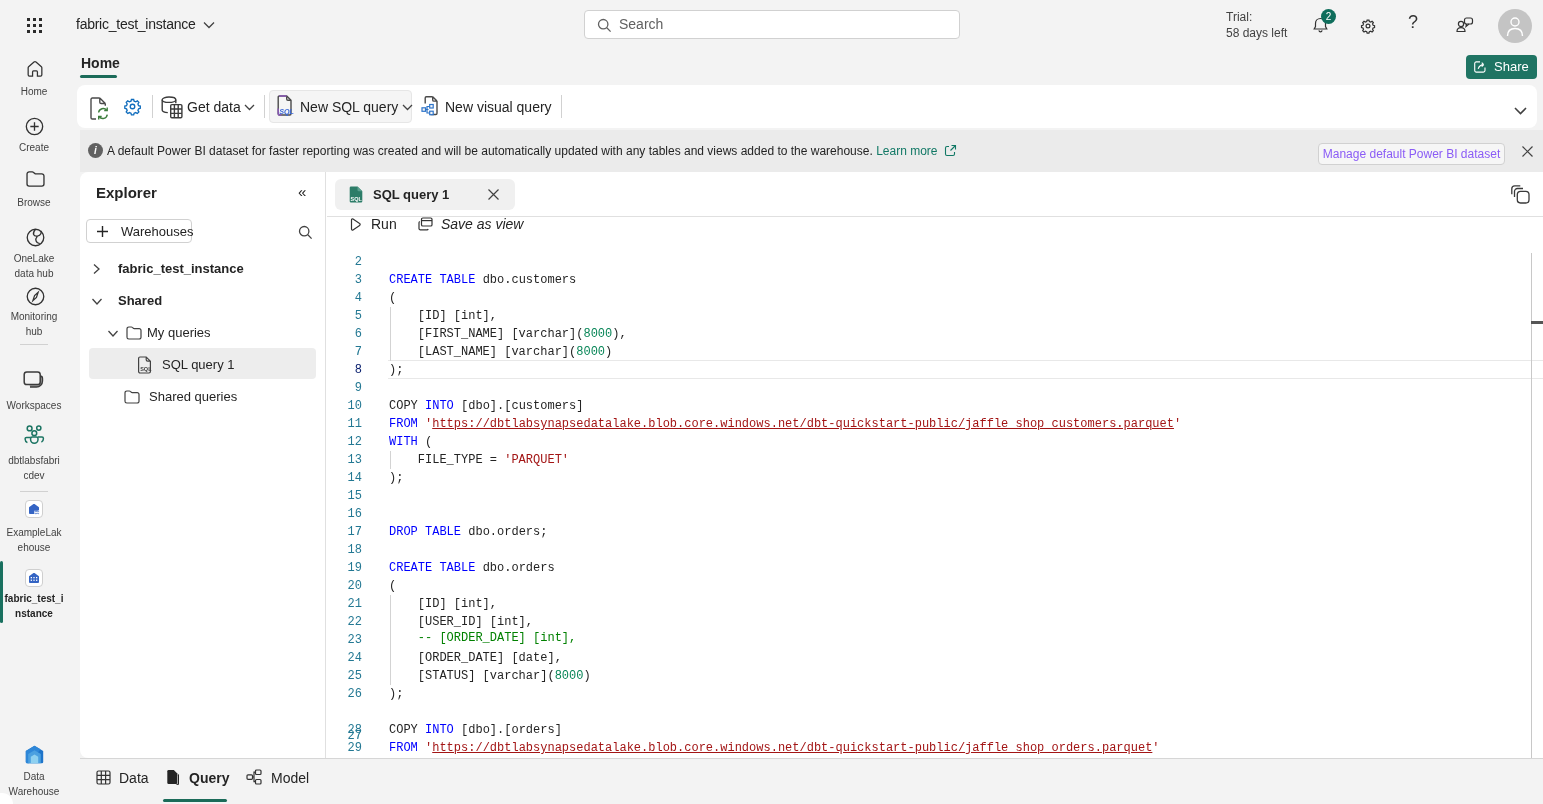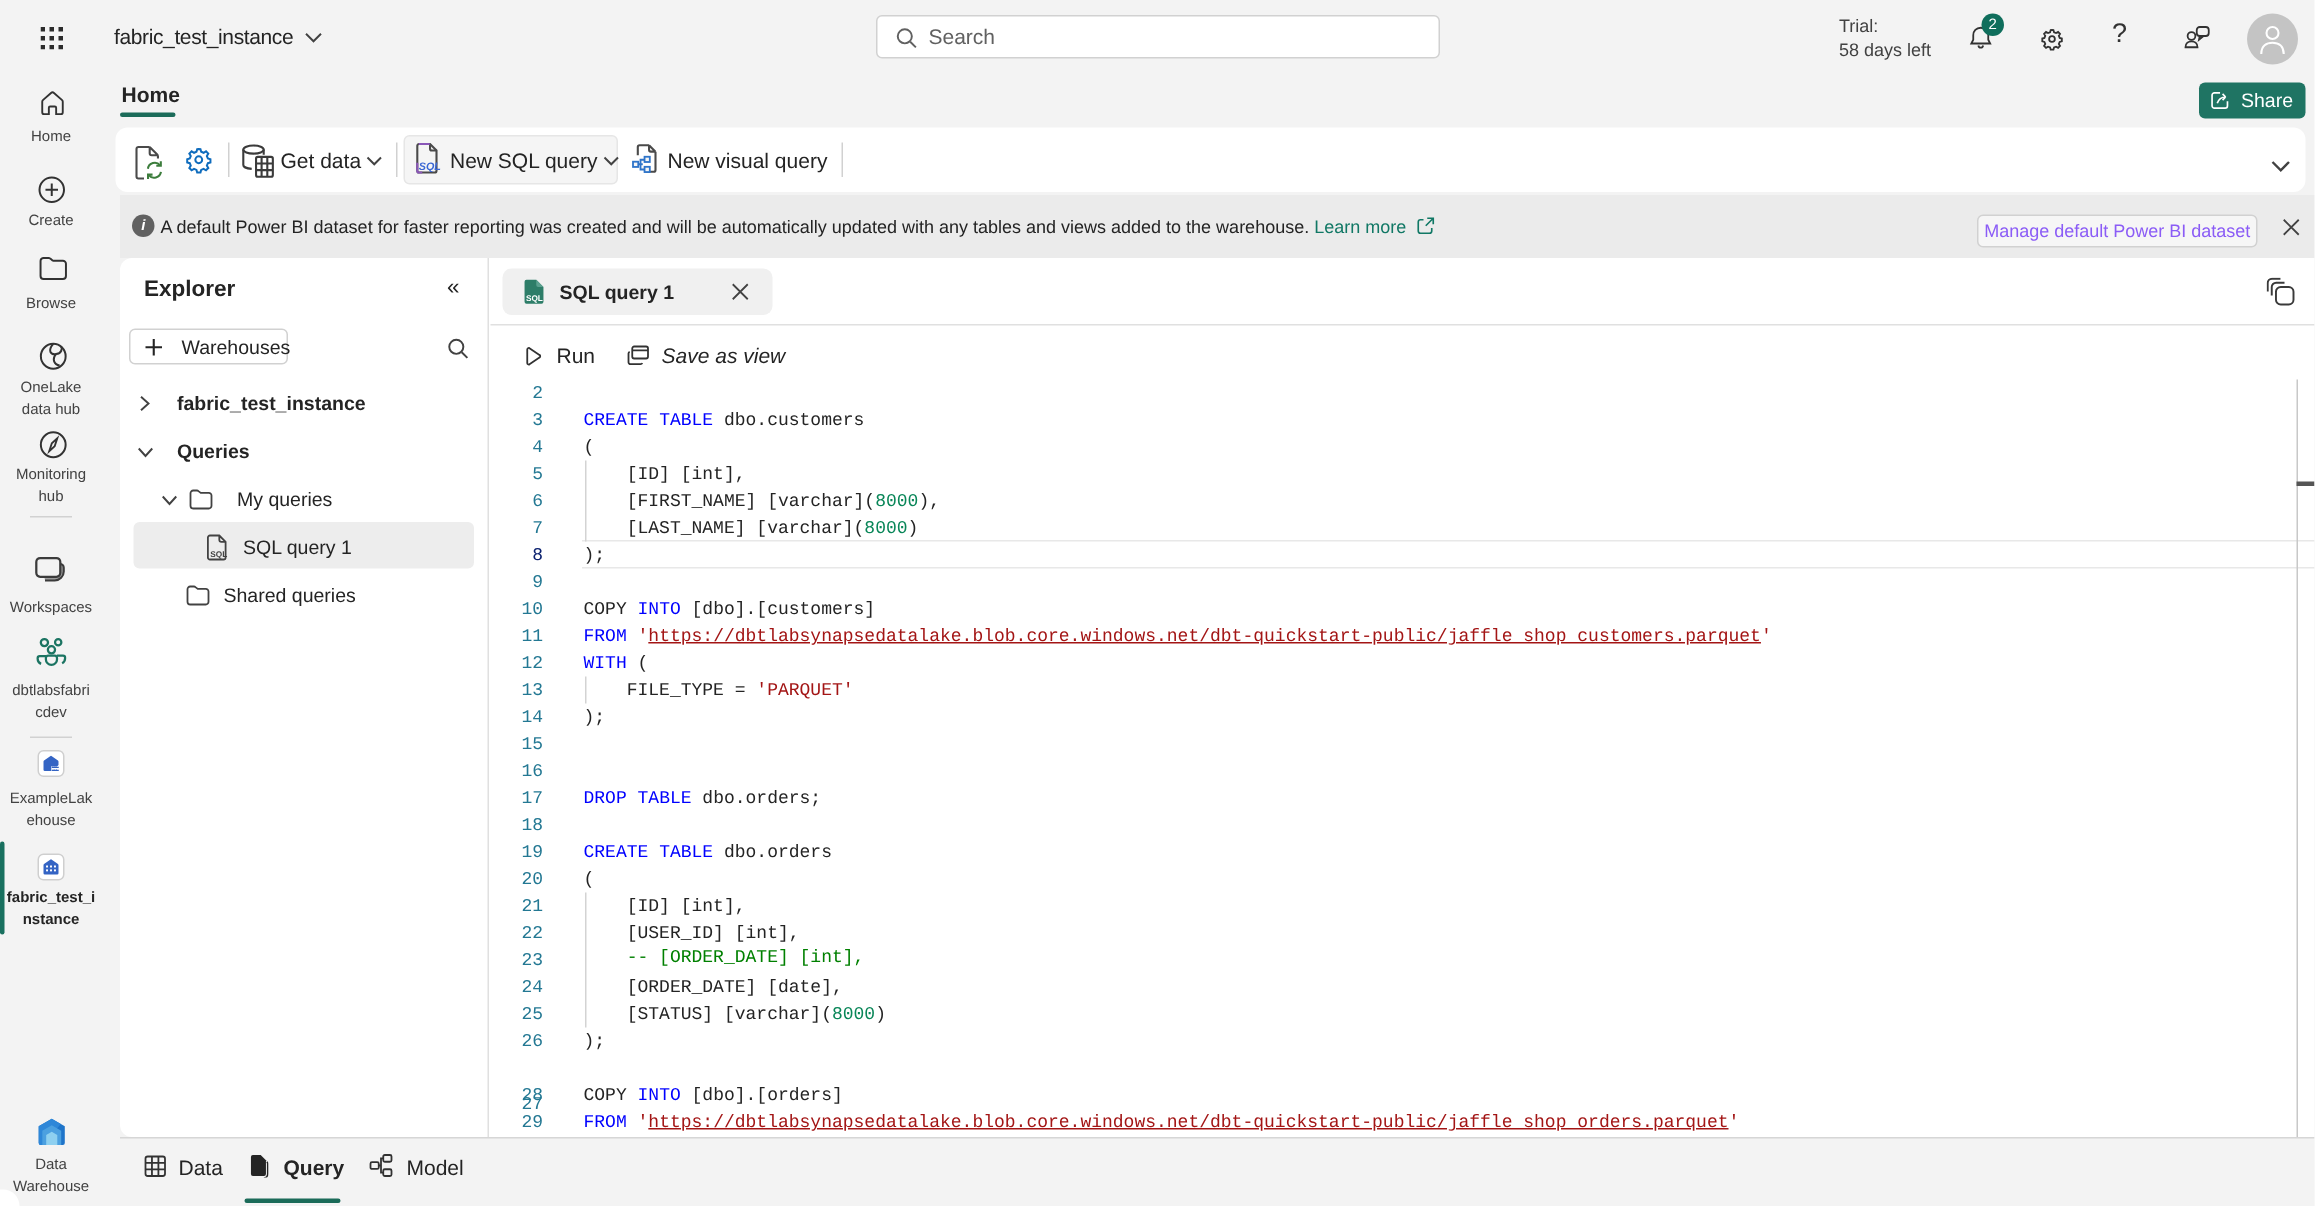--- a/index.html
+++ b/index.html
@@ -40,21 +40,21 @@
   #collapse { position:absolute; left:218px; top:11px; font-size:15px; color:#242424; }
   #whbtn { position:absolute; left:6px; top:47px; width:106px; height:24px; border:1px solid #d1d1d1; border-radius:4px; background:#fff; font-size:13px; }
   .trow { position:absolute; left:0; width:246px; height:32px; font-size:13px; color:#242424; }
   .trow .lbl { position:absolute; top:8px; }
   #selrow { position:absolute; left:9px; top:176px; width:227px; height:31px; background:#ededed; border-radius:4px; }
   
   #editor { position:absolute; left:247px; top:0; width:1216px; height:586px; }
   #tabbar { position:absolute; left:0; top:0; width:1216px; height:45px; border-bottom:1px solid #e0e0e0; }
   #tab1 { position:absolute; left:8px; top:7px; width:180px; height:31px; background:#f0f0f0; border-radius:6px; }
   #tab1 .tname { position:absolute; left:38px; top:8px; font-size:13px; font-weight:700; color:#242424; }
-  #runrow { position:absolute; left:0; top:48px; width:1216px; height:35px; font-size:14px; }
+  #runrow { position:absolute; left:0; top:35px; width:1216px; height:35px; font-size:14px; }
   
   #code { position:absolute; left:0; top:81px; width:1216px; height:505px; font-family:"Liberation Mono",monospace; font-size:12px; line-height:18px; white-space:pre; }
   .ln { position:absolute; left:0; width:35px; text-align:right; color:#237893; }
   .cl { position:absolute; left:62px; }
   .k { color:#0000ff; }
   .s { color:#a31515; }
   .n { color:#098658; }
   .c { color:#008000; }
   .lnk { text-decoration:underline; }
   
@@ -296,30 +296,30 @@
     <div class="trow" style="top:81px;font-weight:700;">
       <svg class="abs" style="left:12px;top:10px" width="9" height="12" viewBox="0 0 9 12">
           <path d="M2 1.5 L7 6 L2 10.5" fill="none" stroke="#424242" stroke-width="1.3"></path>
         </svg>
       <span class="lbl" style="left:38px;">fabric_test_instance</span>
     </div>
     <div class="trow" style="top:113px;font-weight:700;">
       <svg class="abs" style="left:11px;top:12px" width="12" height="9" viewBox="0 0 12 9">
           <path d="M1.5 2 L6 7 L10.5 2" fill="none" stroke="#424242" stroke-width="1.3"></path>
         </svg>
-      <span class="lbl" style="left:38px;">Queries</span>
+      <span class="lbl" style="left:38px;">Shared</span>
     </div>
     <div class="trow" style="top:145px;">
       <svg class="abs" style="left:27px;top:12px" width="12" height="9" viewBox="0 0 12 9">
           <path d="M1.5 2 L6 7 L10.5 2" fill="none" stroke="#424242" stroke-width="1.3"></path>
         </svg>
       <svg class="abs" style="left:46px;top:9px" width="16" height="14" viewBox="0 0 16 14">
           <path d="M1 2.8 A1.8 1.8 0 0 1 2.8 1 H5.3 a1.6 1.6 0 0 1 1 .4 L7.6 2.4 a.8.8 0 0 0 .6.2 H13.2 A1.8 1.8 0 0 1 15 4.4 V11.2 A1.8 1.8 0 0 1 13.2 13 H2.8 A1.8 1.8 0 0 1 1 11.2 Z" fill="none" stroke="#424242" stroke-width="1.2"></path>
         </svg>
-      <span class="lbl" style="left:78px;">My queries</span>
+      <span class="lbl" style="left:67px;">My queries</span>
     </div>
     <div class="trow" style="top:177px;">
       <svg class="abs" style="left:57px;top:7px" width="16" height="18" viewBox="0 0 16 18">
         <path d="M9.2 1 H3 A1.4 1.4 0 0 0 1.6 2.4 V15.6 A1.4 1.4 0 0 0 3 17 H12 A1.4 1.4 0 0 0 13.4 15.6 V5.2 Z M9.2 1 V3.8 A1.4 1.4 0 0 0 10.6 5.2 H13.4" fill="none" stroke="#424242" stroke-width="1.2"></path>
         <text x="3.2" y="15" font-family="Liberation Sans" font-size="5.5" font-weight="bold" fill="#424242">SQL</text>
       </svg>
       <span class="lbl" style="left:82px;">SQL query 1</span>
     </div>
     <div class="trow" style="top:209px;">
       <svg class="abs" style="left:44px;top:9px" width="16" height="14" viewBox="0 0 16 14">

